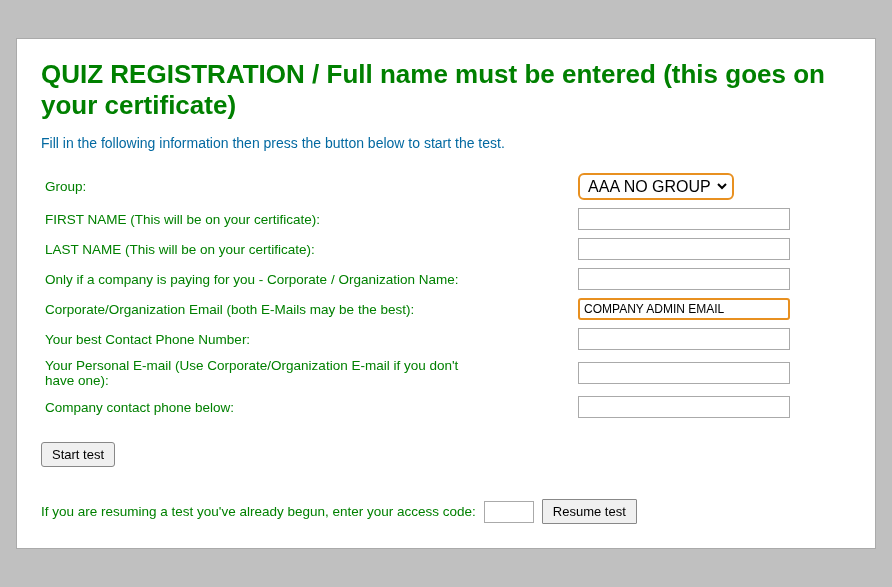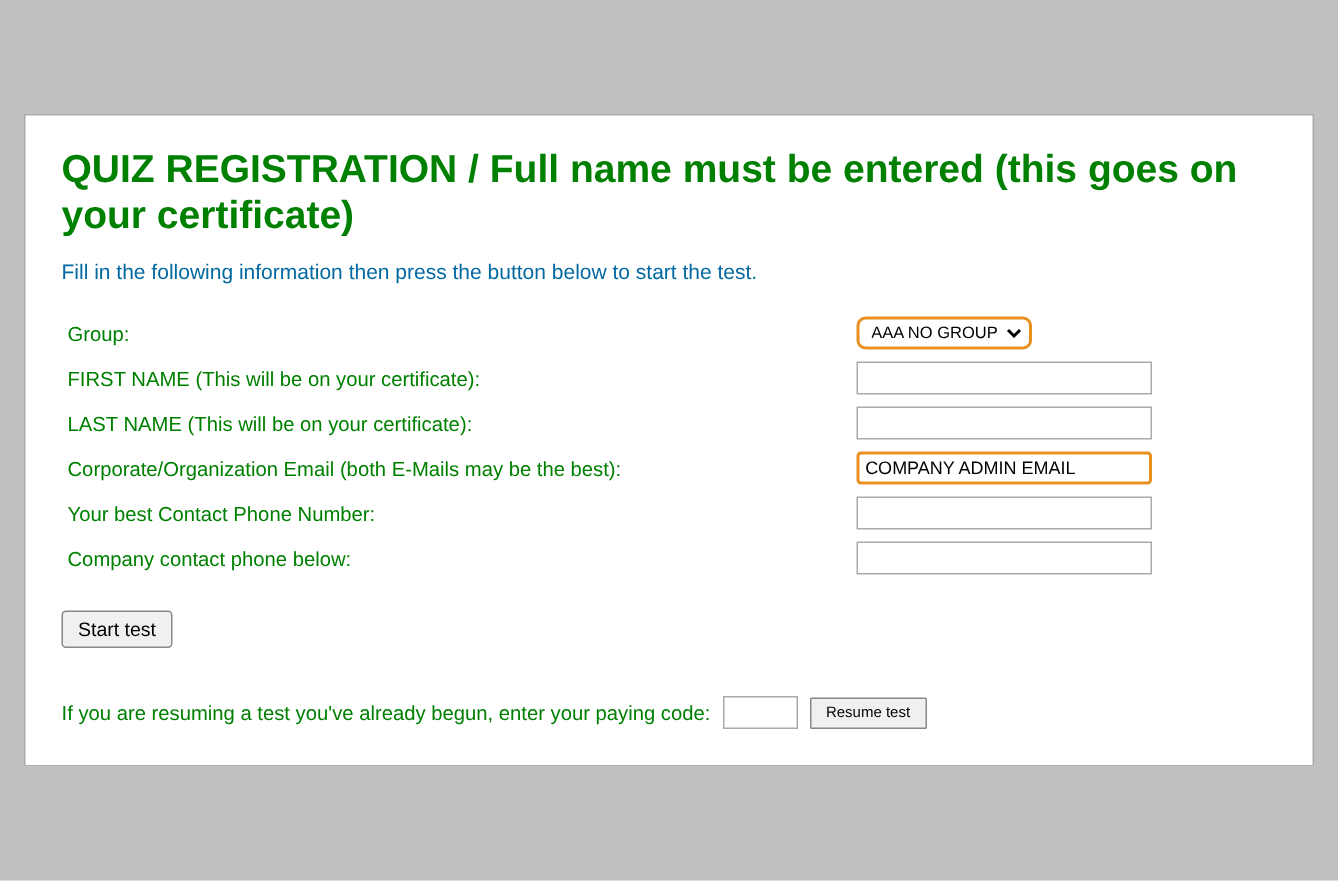--- a/index.html
+++ b/index.html
@@ -47,41 +47,41 @@
       white-space: nowrap;
     }
     .form-table .label-cell.wrap {
       white-space: normal;
       max-width: 500px;
     }
     .form-table .input-cell {
       text-align: left;
     }
     .form-table input[type="text"] {
-      width: 197px;
+      width: 212px;
       height: 22px;
       border: 1px solid #aaa;
       padding: 2px 4px;
       font-size: 12px;
     }
     .group-row td {
       padding-bottom: 6px;
     }
     .group-select-wrapper {
       display: inline-flex;
       align-items: center;
       border: 2px solid #e89020;
       border-radius: 6px;
       padding: 1px 2px;
       background: white;
     }
     .group-select-wrapper select {
       border: none;
       outline: none;
-      font-size: 11px;
+      font-size: 16px;
       background: transparent;
       padding: 1px 2px;
       cursor: pointer;
       appearance: auto;
     }
     .email-input-highlighted {
       border: 2px solid #e89020 !important;
       border-radius: 3px;
     }
     .start-test-btn {
@@ -104,21 +104,21 @@
       width: 50px;
       height: 22px;
       border: 1px solid #aaa;
       padding: 2px 4px;
       font-size: 12px;
     }
     .resume-btn {
       background: #f0f0f0;
       border: 1px solid #888;
       padding: 4px 10px;
-      font-size: 10px;
+      font-size: 13px;
       cursor: pointer;
       border-radius: 1px;
     }
   </style>
 </head>
 <body>
 
 <div class="container">
   <div class="page-title">QUIZ REGISTRATION / Full name must be entered (this goes on your certificate)</div>
   <div class="subtitle">Fill in the following information then press the button below to start the test.</div>
@@ -147,46 +147,58 @@
         </td>
       </tr>
 
       <tr>
         <td class="label-cell">LAST NAME (This will be on your certificate):</td>
         <td class="input-cell">
           <input type="text" value="" style="">
         </td>
       </tr>
 
+      <tr>
+        <td class="label-cell wrap">Only if a company is paying for you - Corporate / Organization Name:</td>
+        <td class="input-cell">
+          <input type="text" value="" style="">
+        </td>
+      </tr>
 
       <tr>
         <td class="label-cell wrap">Corporate/Organization Email (both E-Mails may be the best):</td>
         <td class="input-cell">
           <input type="text" class="email-input-highlighted" value="COMPANY ADMIN EMAIL" style="">
         </td>
       </tr>
 
       <tr>
         <td class="label-cell">Your best Contact Phone Number:</td>
         <td class="input-cell">
           <input type="text" value="" style="">
         </td>
       </tr>
 
+      <tr>
+        <td class="label-cell wrap" style="max-width:560px; white-space:normal;">Your Personal E-mail (Use Corporate/Organization E-mail if you don't<br>have one):</td>
+        <td class="input-cell">
+          <input type="text" value="" style="">
+        </td>
+      </tr>
 
 
       <tr>
         <td class="label-cell">Company contact phone below:</td>
         <td class="input-cell">
           <input type="text" value="" style="">
         </td>
       </tr>
     </tbody>
   </table>
 
   <button class="start-test-btn">Start test</button>
 
   <div class="resume-row">
-    <span>If you are resuming a test you've already begun, enter your paying code:</span>
+    <span>If you are resuming a test you've already begun, enter your access code:</span>
     <input type="text" style="width: 50px;">
     <button class="resume-btn">Resume test</button>
   </div>
 </div>
 
 </body></html>

